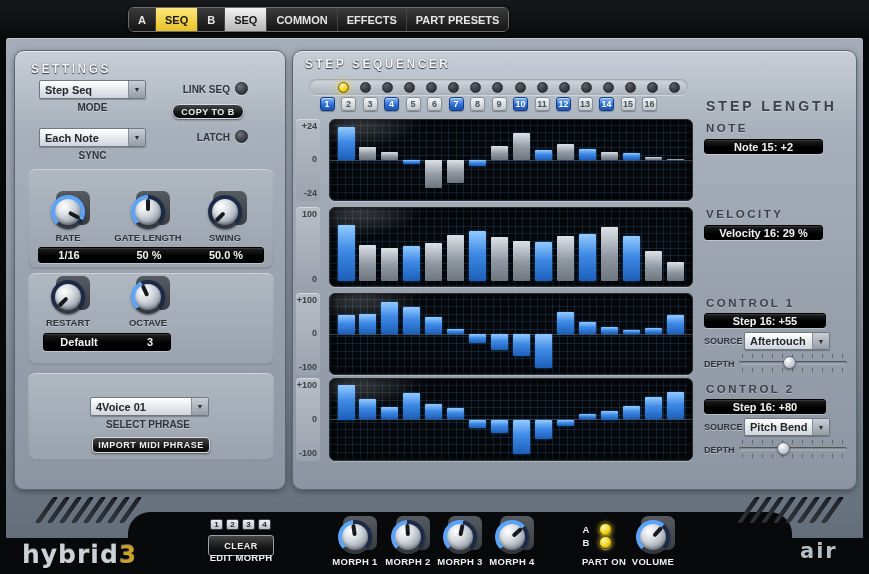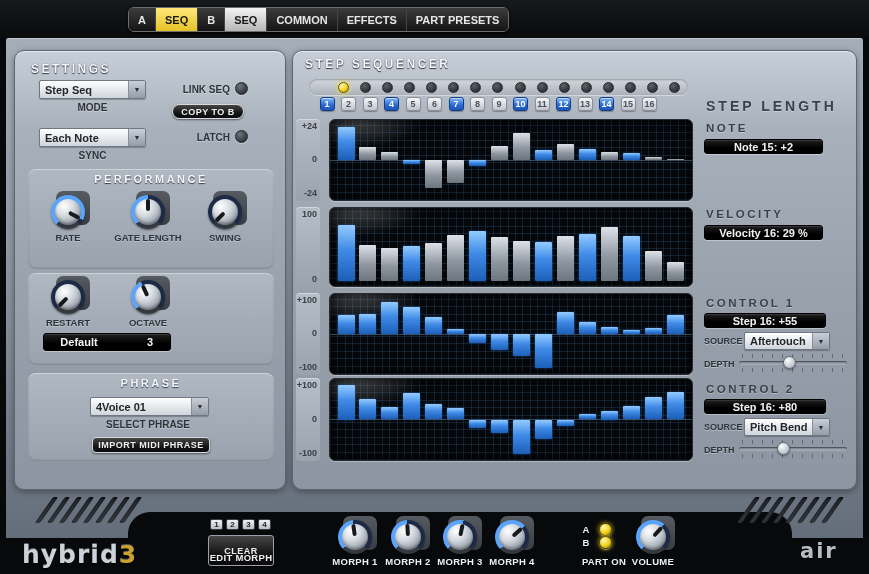--- a/index.html
+++ b/index.html
@@ -173,21 +173,20 @@
     <div class="dd" style="left:24px;top:77px;width:107px;height:19px;">
       <div class="dd-val">Each Note</div>
       <div class="dd-arrow">▼</div>
     </div>
     <div class="dark-label" style="position:absolute;left:24px;top:99px;width:107px;text-align:center;">SYNC</div>
 
     <div class="dark-label" style="position:absolute;left:150px;top:81px;width:65px;text-align:right;">LATCH</div>
     <div class="led" style="left:220px;top:79px;"></div>
 
     <div class="sub" style="left:13px;top:118px;width:246px;height:100px;">
-      <div class="sub-title" style="top:4px;">PERFORMANCE</div>
       <div class="knob-slot" style="left:23px;top:26px;width:34px;height:34px;">
           <div class="knob">
             <div class="kplate"></div>
             <div class="kring" style="background: conic-gradient(from -135deg, rgb(90, 164, 251) 0deg, rgb(90, 164, 251) 253deg, rgb(28, 42, 70) 253deg, rgb(28, 42, 70) 270deg, rgb(52, 57, 64) 270deg, rgb(52, 57, 64) 360deg);"></div>
             <div class="kface"></div>
             <div class="kptr" style="transform: rotate(118deg);"></div>
           </div>
         </div>
       <div class="knob-slot" style="left:103px;top:26px;width:34px;height:34px;">
           <div class="knob">
@@ -201,20 +200,25 @@
           <div class="knob">
             <div class="kplate"></div>
             <div class="kring" style="background: conic-gradient(from -135deg, rgb(90, 164, 251) 0deg, rgb(90, 164, 251) 0deg, rgb(28, 42, 70) 0deg, rgb(28, 42, 70) 270deg, rgb(52, 57, 64) 270deg, rgb(52, 57, 64) 360deg);"></div>
             <div class="kface"></div>
             <div class="kptr" style="transform: rotate(-135deg);"></div>
           </div>
         </div>
       <div class="knob-label" style="left:8px;top:63px;width:64px;">RATE</div>
       <div class="knob-label" style="left:80px;top:63px;width:80px;">GATE LENGTH</div>
       <div class="knob-label" style="left:163px;top:63px;width:68px;">SWING</div>
+      <div class="val-display" style="left:10px;top:78px;width:226px;height:16px;">
+        <span style="position:absolute;left:0;width:60px;text-align:center;">1/16</span>
+        <span style="position:absolute;left:80px;width:60px;text-align:center;">50 %</span>
+        <span style="position:absolute;left:157px;width:60px;text-align:center;">50.0 %</span>
+      </div>
     </div>
 
     <div class="sub" style="left:13px;top:222px;width:246px;height:92px;">
       <div class="knob-slot" style="left:23px;top:7px;width:34px;height:34px;">
           <div class="knob">
             <div class="kplate"></div>
             <div class="kring" style="background: conic-gradient(from -135deg, rgb(90, 164, 251) 0deg, rgb(90, 164, 251) 0deg, rgb(28, 42, 70) 0deg, rgb(28, 42, 70) 270deg, rgb(52, 57, 64) 270deg, rgb(52, 57, 64) 360deg);"></div>
             <div class="kface"></div>
             <div class="kptr" style="transform: rotate(-135deg);"></div>
           </div>
@@ -229,21 +233,20 @@
         </div>
       <div class="knob-label" style="left:8px;top:44px;width:64px;">RESTART</div>
       <div class="knob-label" style="left:88px;top:44px;width:64px;">OCTAVE</div>
       <div class="val-display" style="left:15px;top:60px;width:128px;height:18px;">
         <span style="position:absolute;left:2px;width:66px;text-align:center;">Default</span>
         <span style="position:absolute;left:80px;width:52px;text-align:center;">3</span>
       </div>
     </div>
 
     <div class="sub" style="left:13px;top:322px;width:246px;height:88px;">
-      <div class="sub-title" style="top:4px;">PHRASE</div>
       <div class="dd" style="left:62px;top:24px;width:119px;height:19px;">
         <div class="dd-val">4Voice 01</div>
         <div class="dd-arrow">▼</div>
       </div>
       <div class="dark-label" style="position:absolute;left:40px;top:46px;width:160px;text-align:center;">SELECT PHRASE</div>
       <div class="dark-btn" style="left:64px;top:64px;width:118px;height:16px;border-radius:4px;">IMPORT MIDI PHRASE</div>
     </div>
   </div>
 
   <div class="panel" style="left:292px;top:50px;width:565px;height:440px;">
@@ -455,21 +458,21 @@
   <div class="logo-hybrid">
     <span>hybrid</span><b>3</b>
   </div>
 
   <div style="position:absolute;left:210px;top:519px;display:flex;gap:3px;" id="morph-select-buttons">
       <div class="em-btn">1</div>
       <div class="em-btn">2</div>
       <div class="em-btn">3</div>
       <div class="em-btn">4</div>
     </div>
-  <div class="dark-btn" style="left:208px;top:535px;width:66px;height:31px;border-radius:3px;border-color:#9aa0a8;">CLEAR</div>
+  <div class="dark-btn" style="left:208px;top:535px;width:66px;height:21px;border-radius:3px;border-color:#9aa0a8;">CLEAR</div>
   <div class="white-label" style="left:196px;top:552px;width:90px;">EDIT MORPH</div>
 
   <div class="knob-slot" style="left:338px;top:520px;width:34px;height:34px;">
       <div class="knob">
         <div class="kplate"></div>
         <div class="kring" style="background: conic-gradient(from -135deg, rgb(90, 164, 251) 0deg, rgb(90, 164, 251) 127deg, rgb(28, 42, 70) 127deg, rgb(28, 42, 70) 270deg, rgb(52, 57, 64) 270deg, rgb(52, 57, 64) 360deg);"></div>
         <div class="kface"></div>
         <div class="kptr" style="transform: rotate(-8deg);"></div>
       </div>
     </div>

